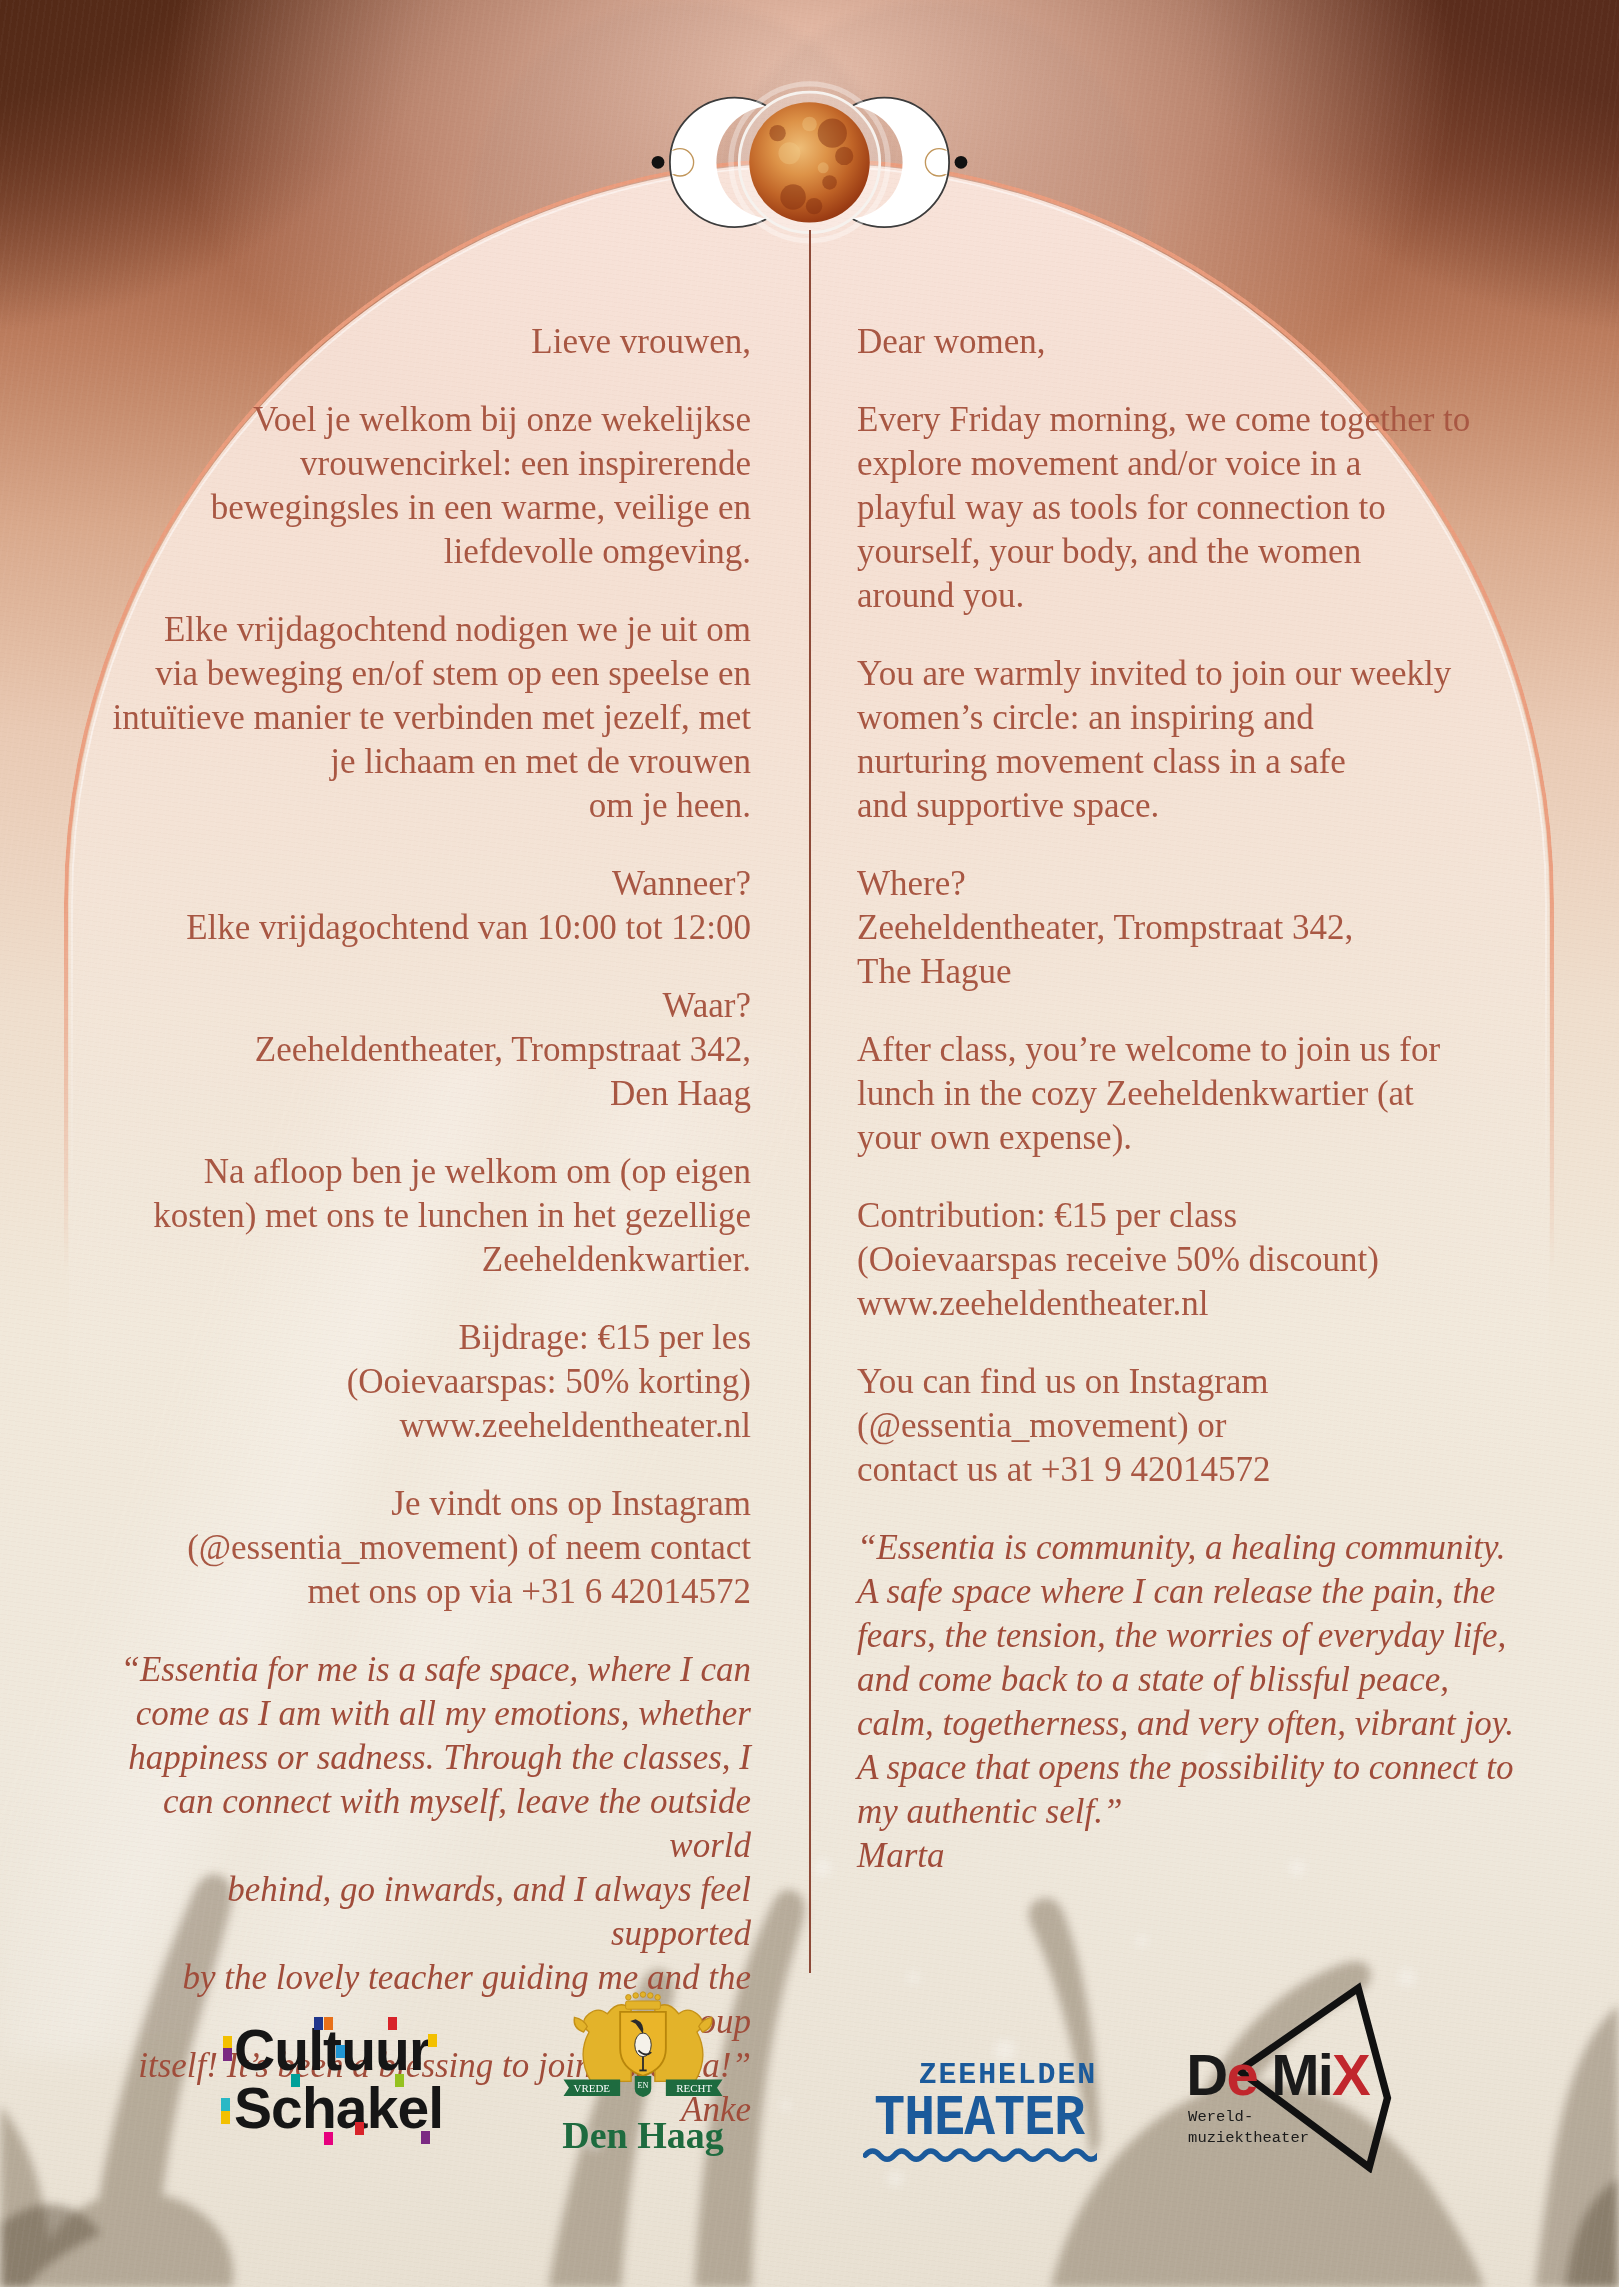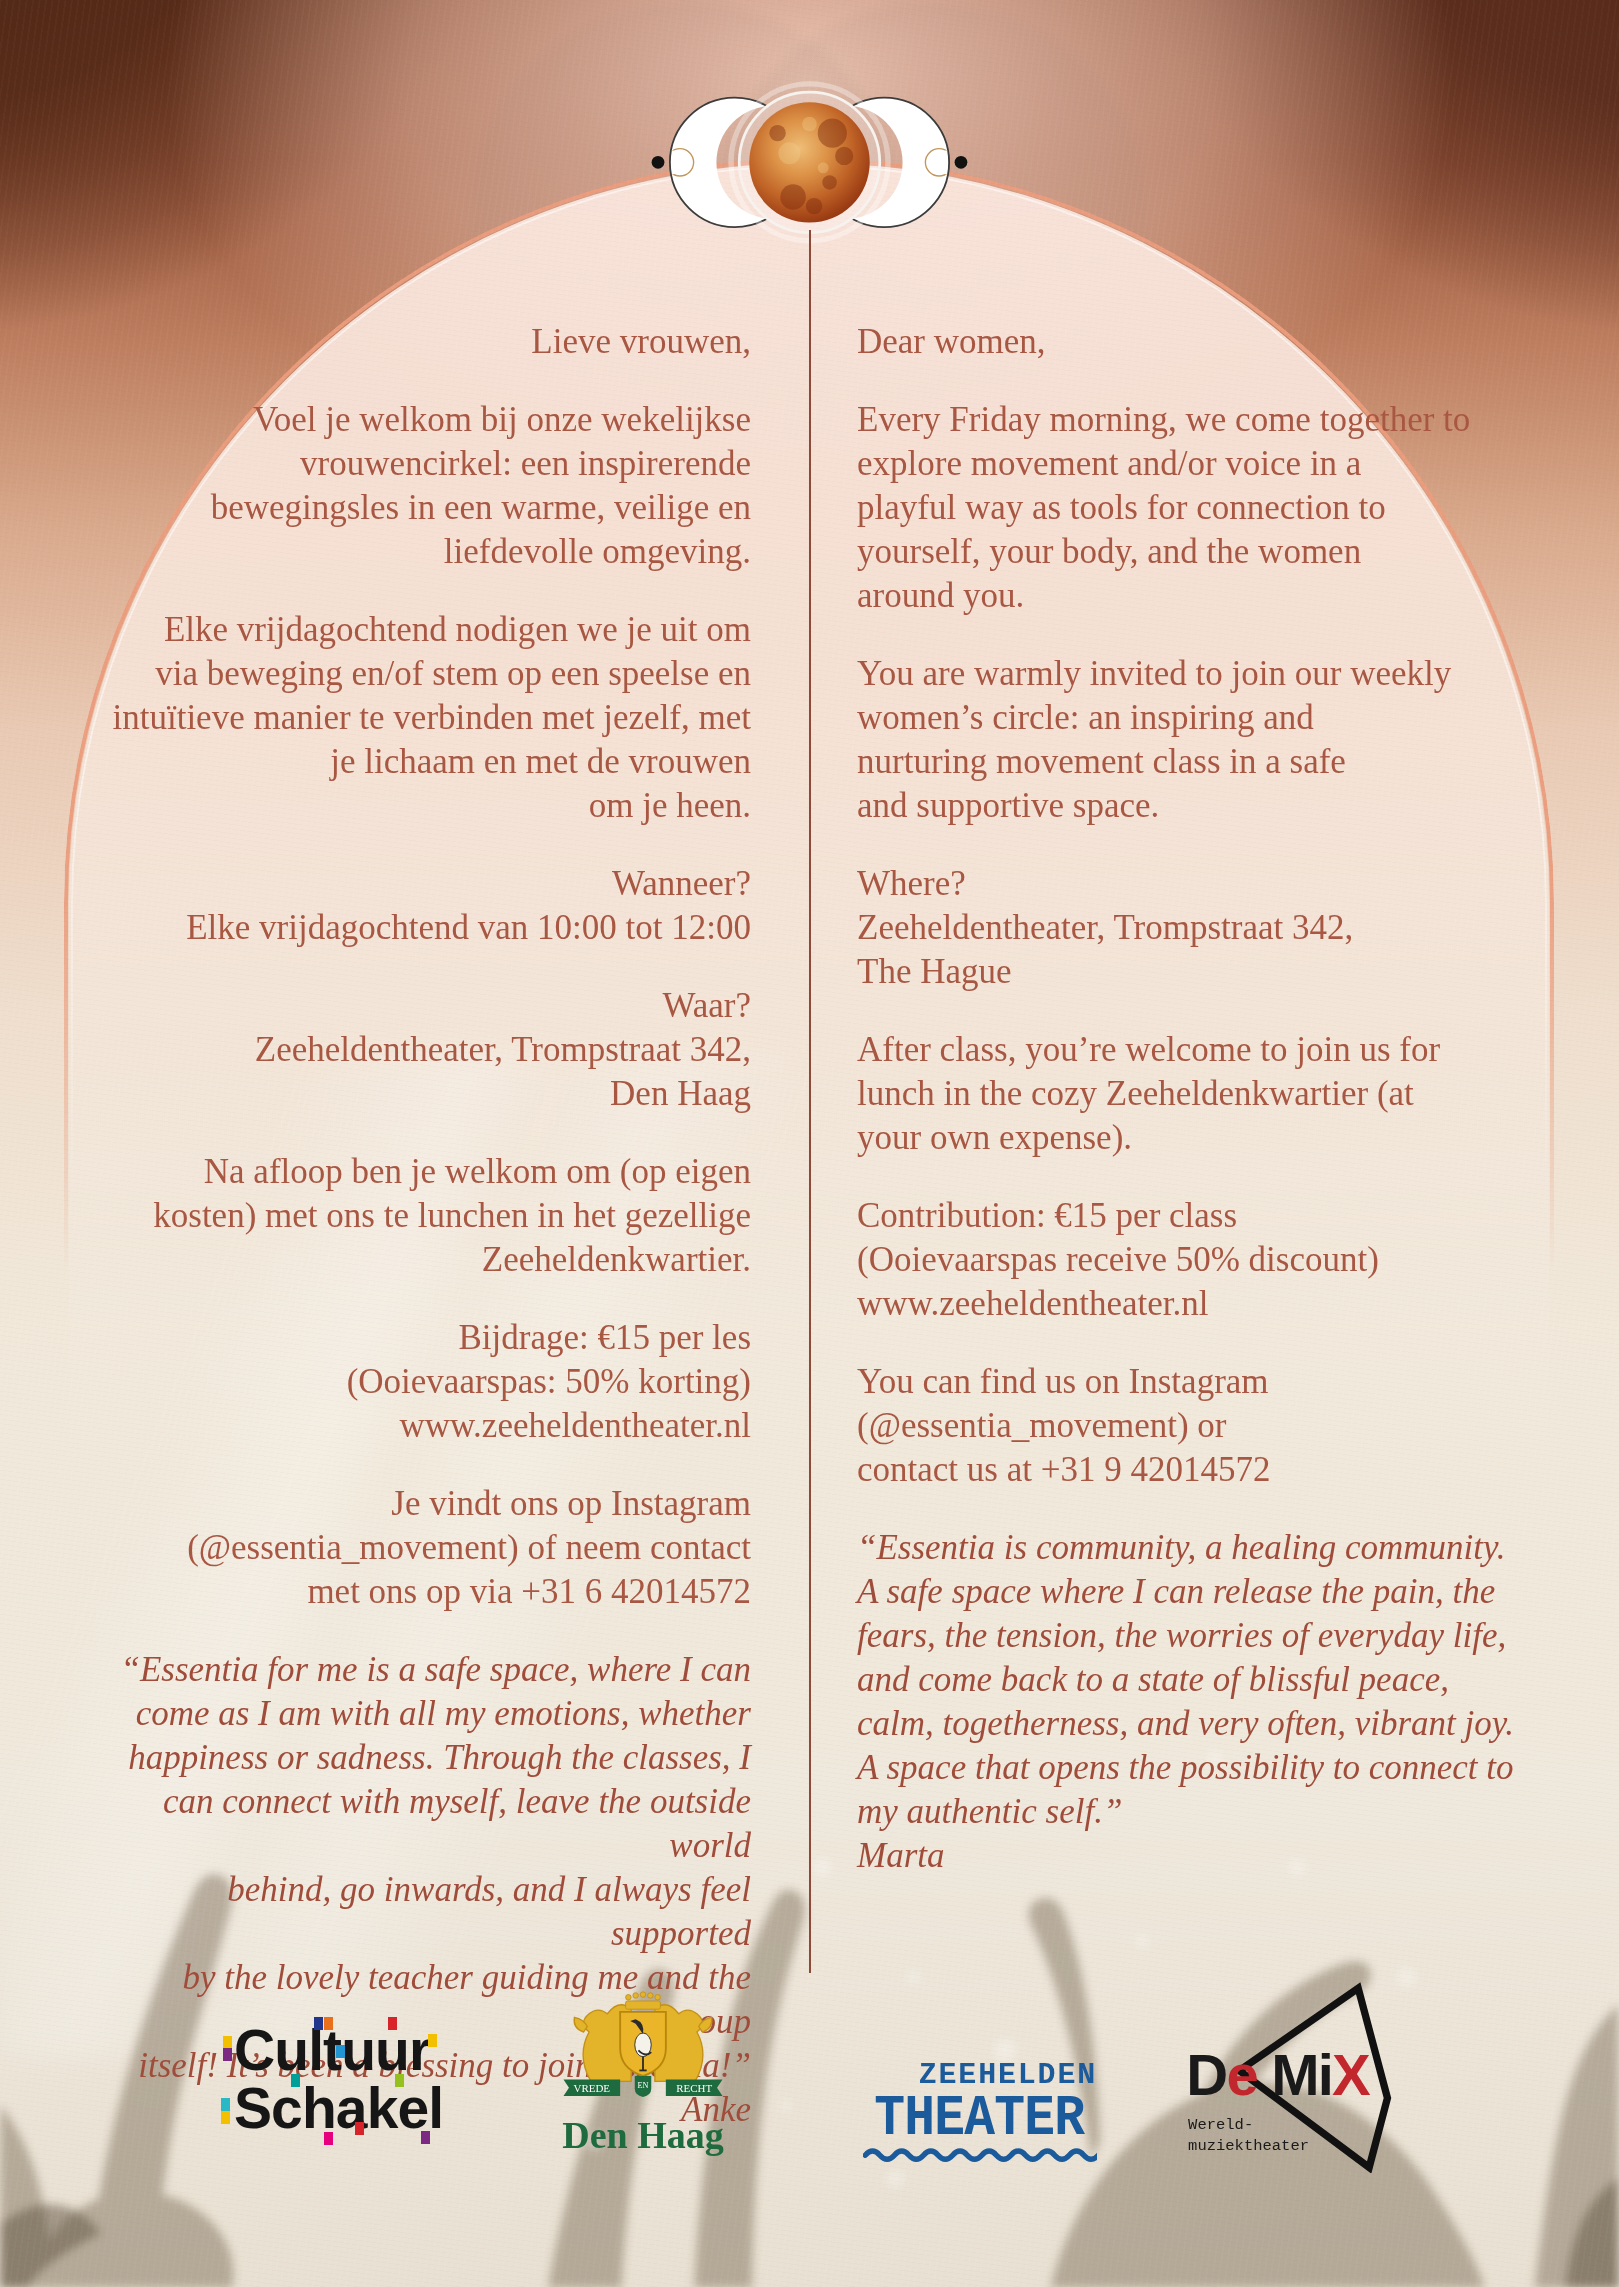--- a/index.html
+++ b/index.html
@@ -74,21 +74,21 @@
   .logo-dh .name{font-family:"Liberation Serif","DejaVu Serif",serif;font-weight:bold;
     font-size:38px;color:#1e6b3f;margin-top:1.8px;}
   .logo-zh{left:841px;top:2058px;width:256px;text-align:right;color:#1b5a9b;
     font-family:Liberation Mono, monospace;font-weight:bold;}
   .logo-zh .l1{font-size:30px;letter-spacing:1.8px;}
   .logo-zh .l2{font-size:57px;line-height:55px;letter-spacing:-0.9px;transform:scaleX(.9);transform-origin:center;}
   .logo-dx{left:1179px;top:1981px;width:256px;height:192px;font-family:"Liberation Sans","DejaVu Sans",sans-serif;text-decoration:underline;}
   .logo-dx .word{position:absolute;left:7.3px;top:60px;font-weight:bold;font-size:58px;letter-spacing:-1.8px;}
   .logo-dx .word .red{color:#c1272d}.logo-dx .word .blk{color:#1a1a1a}
   .logo-dx .sub{position:absolute;left:9.1px;top:126px;font-family:"Liberation Mono","DejaVu Sans Mono",monospace;
-    font-size:15.5px;line-height:21px;color:#1a1a1a;white-space:pre-line;margin-top:8px;}
+    font-size:15.5px;line-height:21px;color:#1a1a1a;white-space:pre-line;}
 </style>
 </head>
 <body>
 
 <div class="poster">
 
   <div class="halo l"></div>
   <div class="halo r"></div>
   <div class="arch"></div>
   <div class="beams"></div>

